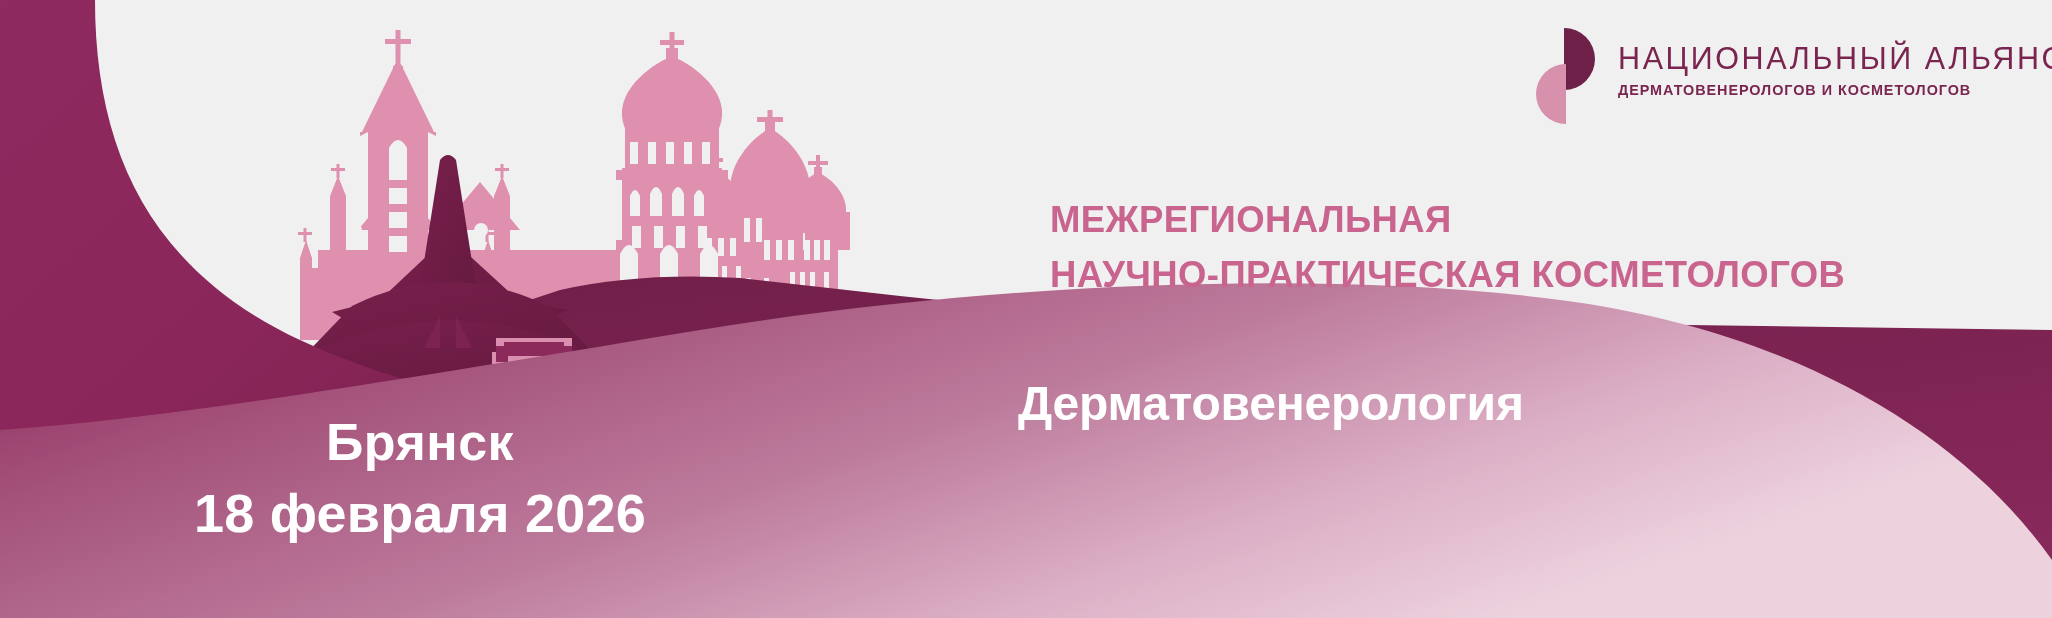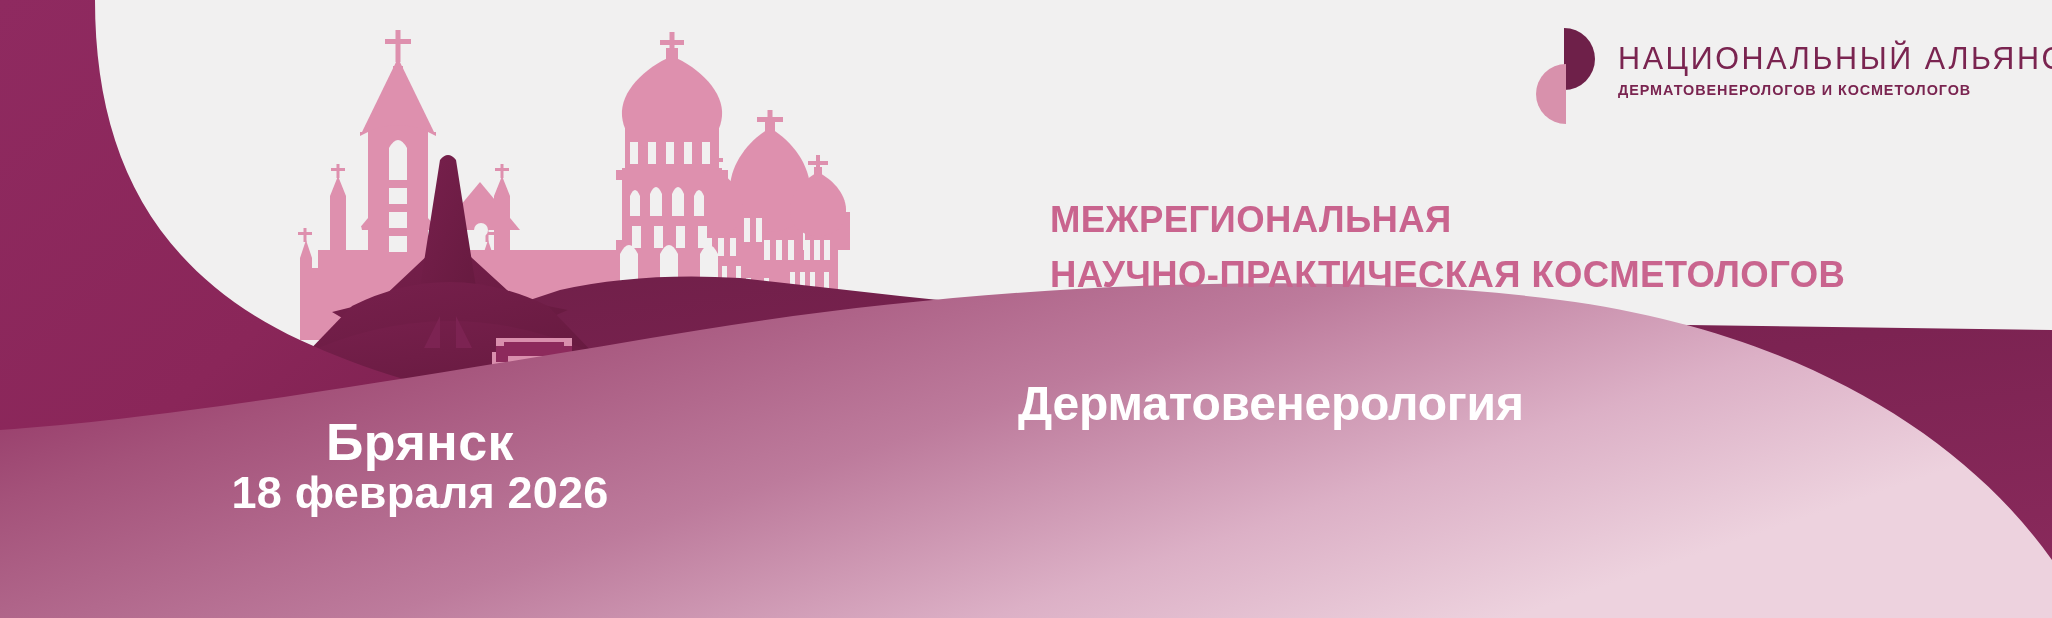--- a/index.html
+++ b/index.html
@@ -123,22 +123,22 @@
     z-index: 5;
     color: #ffffff;
   }
   #city-name {
     font-size: 52px;
     font-weight: 700;
     line-height: 1.02;
     letter-spacing: 0.5px;
   }
   #city-date {
-    margin-top: 0;
-    font-size: 45px;
+    margin-top: 16px;
+    font-size: 54px;
     font-weight: 700;
     line-height: 1.05;
     letter-spacing: 0.2px;
   }
 </style>
 </head>
 <body>
 
 <div id="banner">
 

